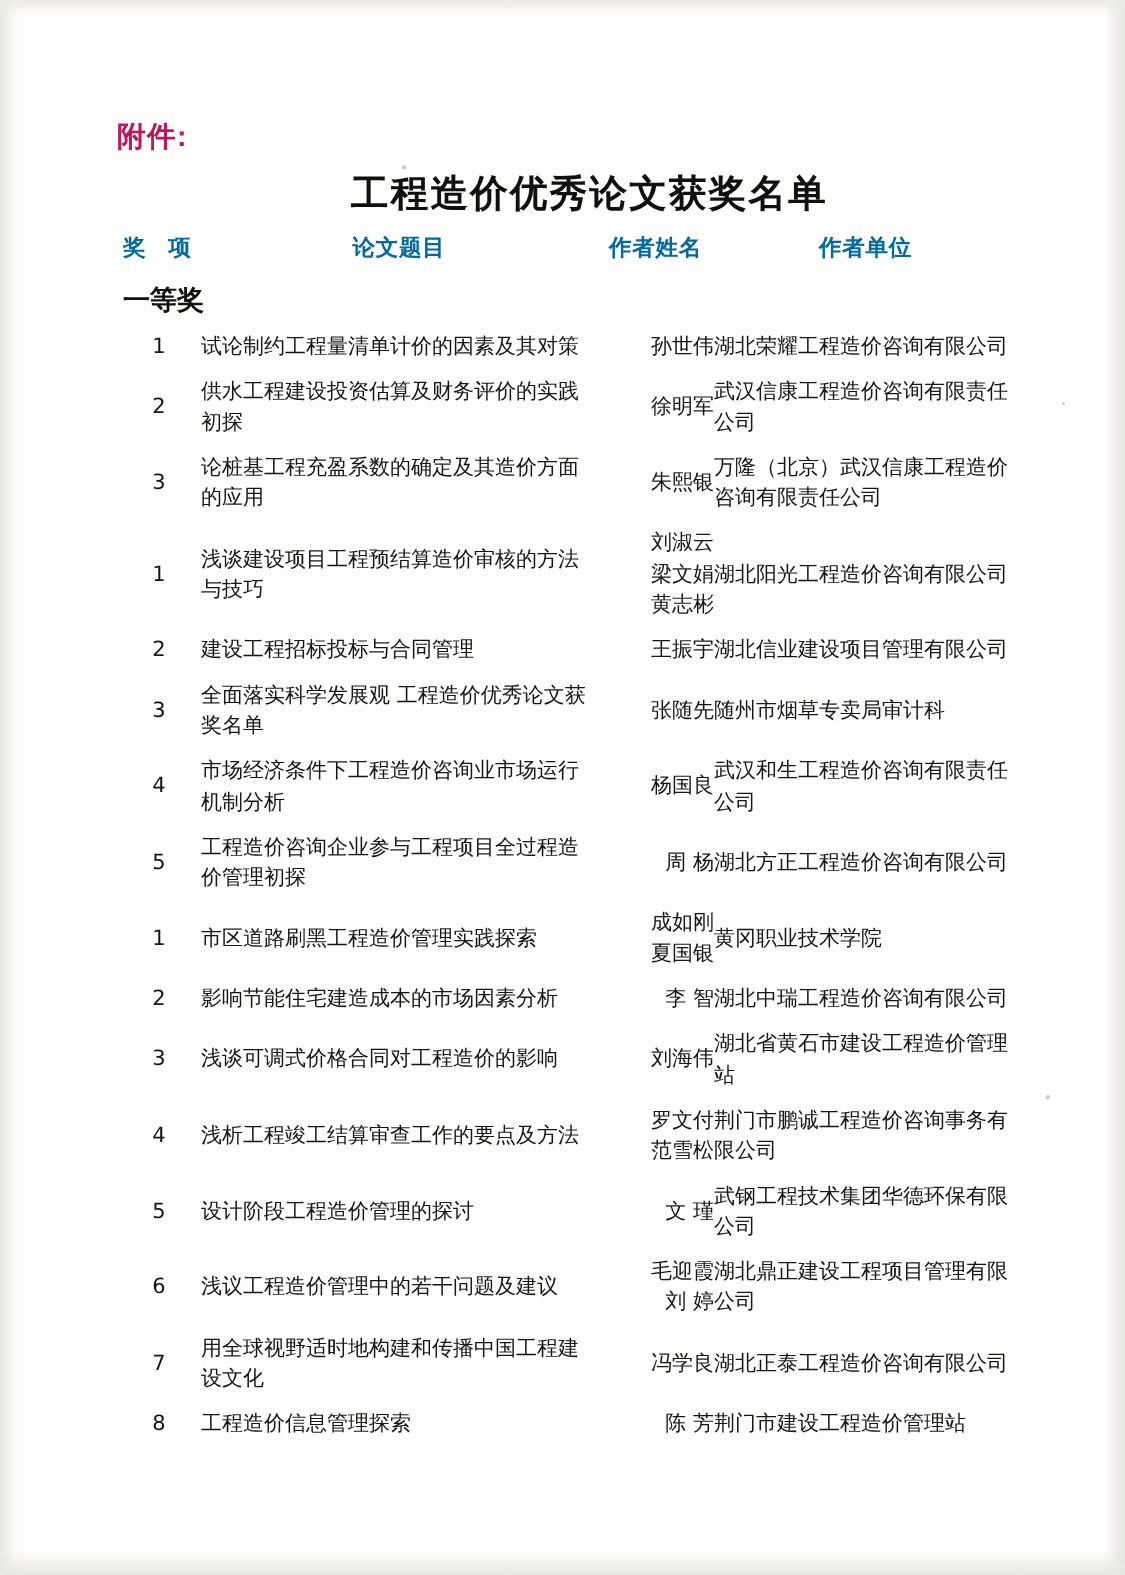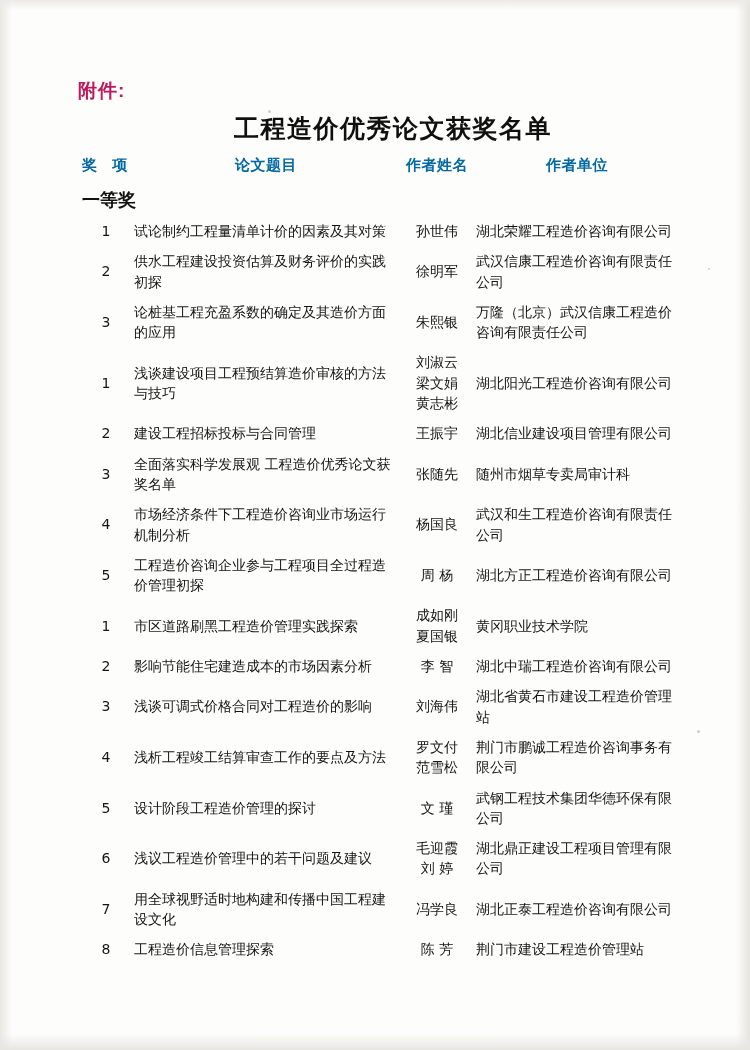--- a/index.html
+++ b/index.html
@@ -107,21 +107,21 @@
   td.num {
     text-align: center;
     font-size: 14px;
     padding-right: 6px;
   }
   td.title {
     padding-left: 16px;
     padding-right: 10px;
   }
   td.author {
-    text-align: center;
+    text-align: right;
     padding-left: 2px;
     padding-right: 4px;
     white-space: pre-line;
   }
   td.org {
     padding-left: 8px;
   }
 
   
   .speck {

